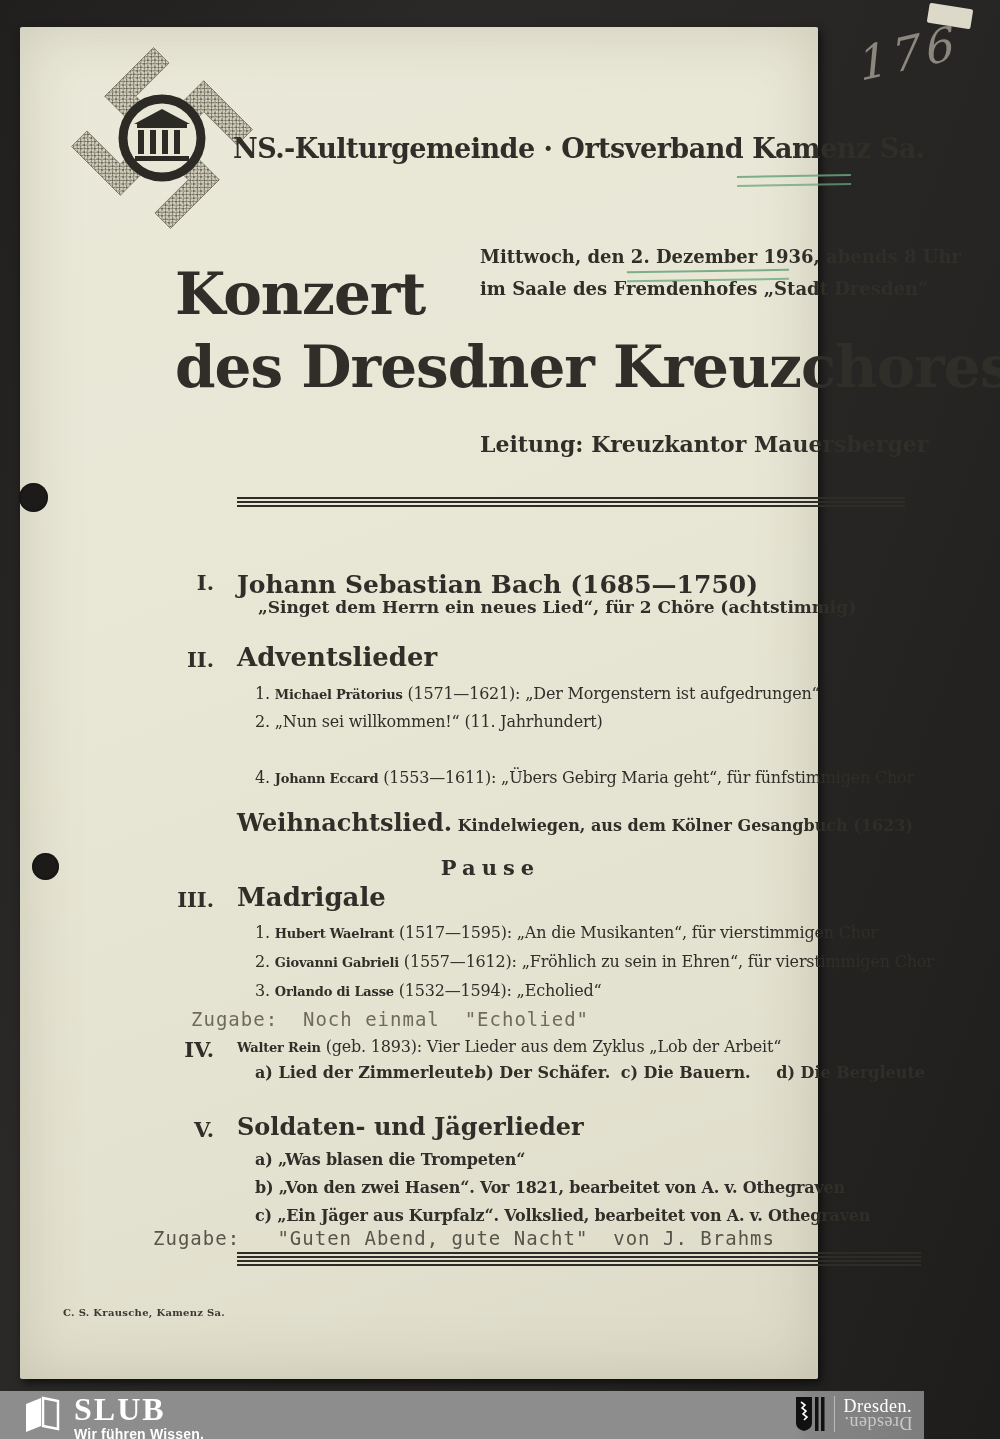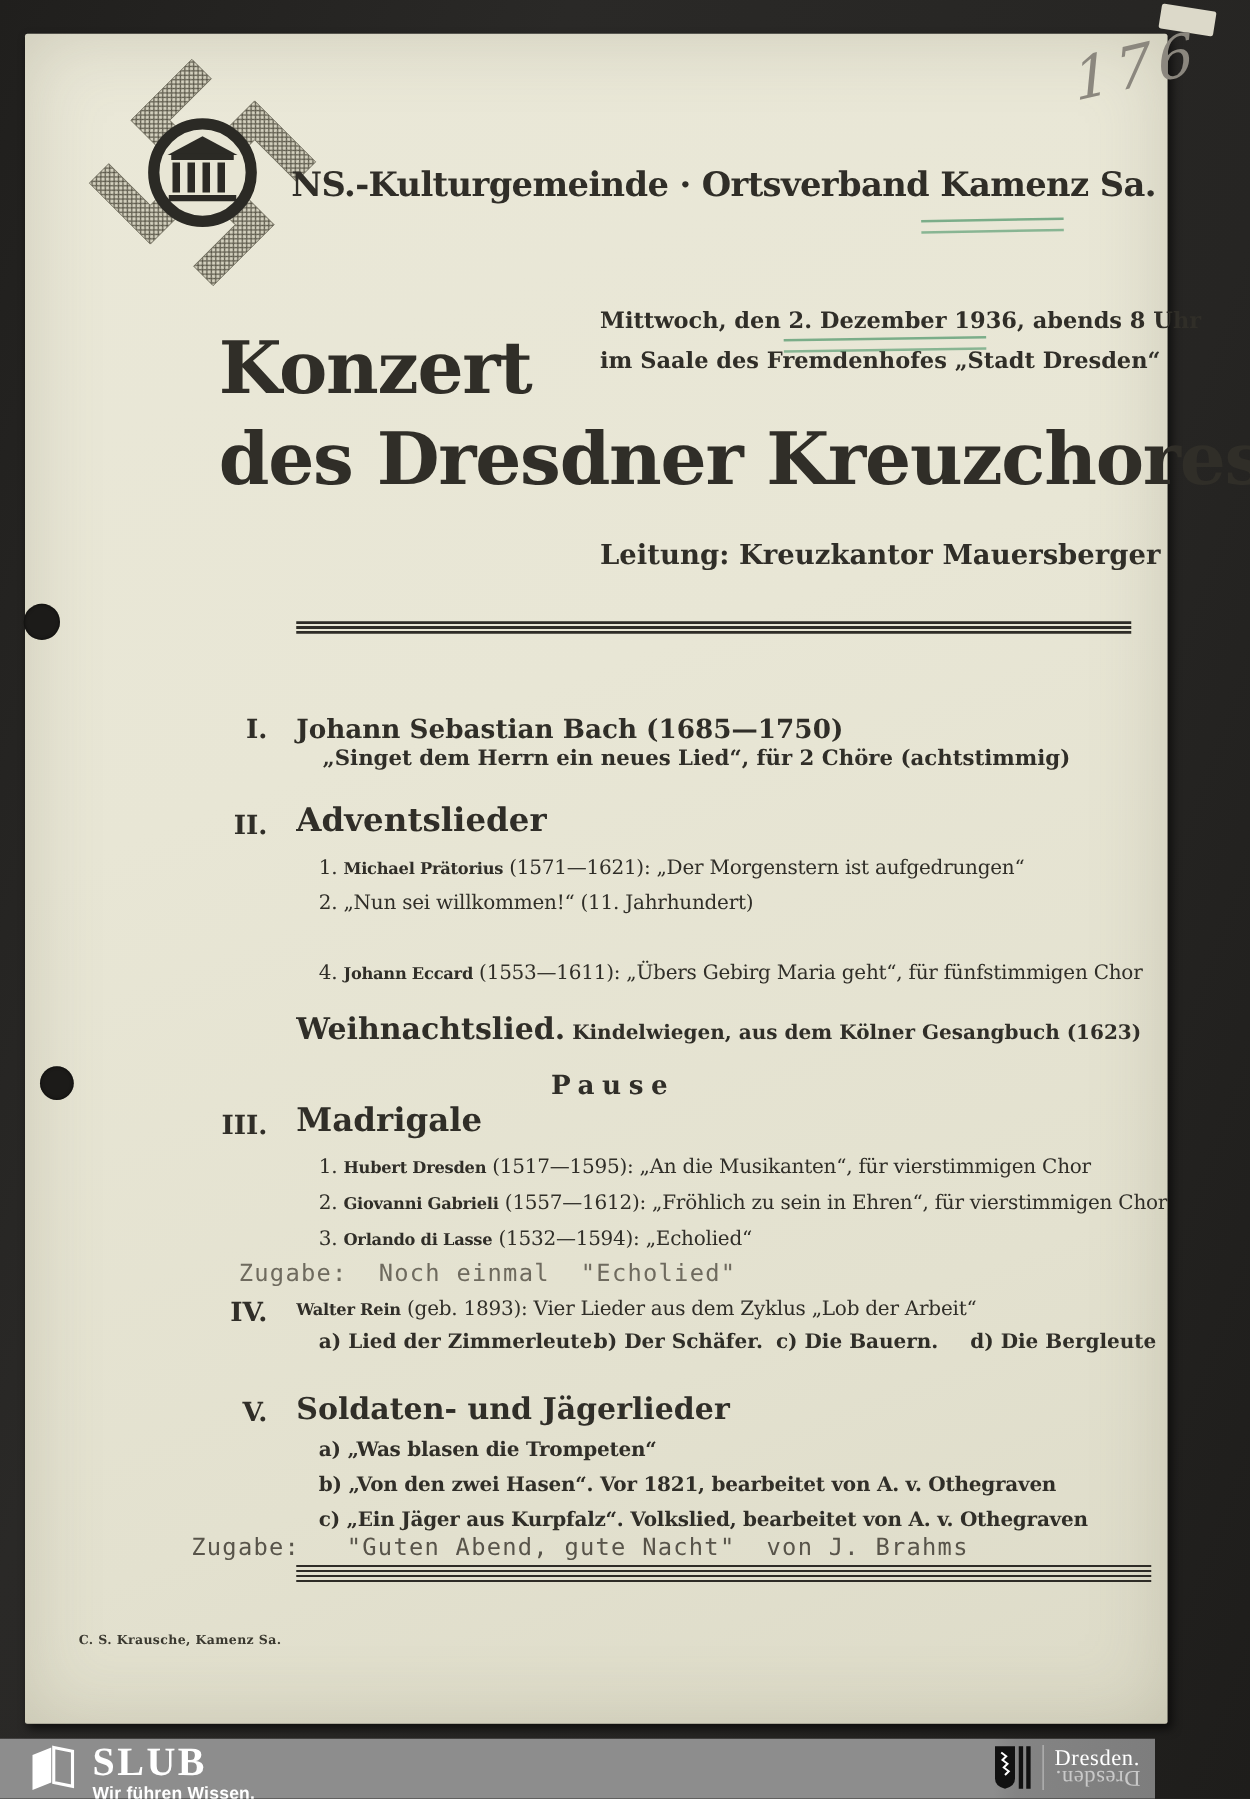--- a/index.html
+++ b/index.html
@@ -6,21 +6,21 @@
   body{
     width:1000px;height:1439px;position:relative;overflow:hidden;
     background:#262523;
     font-family:"DejaVu Serif", serif;
   }
   
   .scan-bed{position:absolute;inset:0;background:linear-gradient(110deg,#201f1d 0%,#2a2927 30%,#262523 70%,#1e1d1b 100%);}
   .corner-sliver{position:absolute;left:928px;top:6px;width:44px;height:20px;background:#dcd9c9;transform:rotate(9deg);border-radius:2px;}
   
   .paper{
-    position:absolute;left:20px;top:27px;width:914px;height:1352px;
+    position:absolute;left:20px;top:27px;width:798px;height:1352px;
     background:linear-gradient(160deg,#eae8d8 0%,#e8e6d5 40%,#e3e1cf 75%,#dddbc8 100%);
     box-shadow:inset 0 0 60px rgba(120,115,90,.25), 3px 4px 8px rgba(0,0,0,.6);
     border-radius:2px;
   }
   .hole{position:absolute;border-radius:50%;background:#1c1b19;box-shadow:0 0 3px rgba(0,0,0,.7) inset;}
   .hole-1{left:19px;top:483px;width:29px;height:29px;}
   .hole-2{left:32px;top:853px;width:27px;height:27px;}
   .pencil-number{
     position:absolute;left:858px;top:26px;
     font-family:"DejaVu Serif",serif;font-style:italic;font-size:46px;
@@ -36,21 +36,21 @@
   .gu-1{left:717px;top:148px;width:114px;transform:rotate(-1deg);}
   .gu-2{left:607px;top:243px;width:162px;transform:rotate(-0.8deg);}
   .date-block{left:460px;top:214px;width:426px;text-align:right;font-size:18px;font-weight:700;line-height:32px;white-space:nowrap;}
   .concert-title{left:155px;top:231px;font-size:58px;font-weight:700;line-height:73px;letter-spacing:-1px;white-space:nowrap;}
   .conductor-line{left:460px;top:404px;width:426px;text-align:right;font-size:22px;font-weight:700;white-space:nowrap;}
   .rule{background:repeating-linear-gradient(to bottom,#2e2c27 0px,#2e2c27 2px,transparent 2px,transparent 4px);}
   .rule-top{left:217px;top:470px;width:668px;height:10px;}
   .rule-bottom{left:217px;top:1225px;width:684px;height:14px;}
   .numeral{width:46px;text-align:right;font-weight:700;font-size:21px;white-space:nowrap;}
   .sec-heading{left:217px;font-weight:700;white-space:nowrap;}
-  .h-md{font-size:21px;}
+  .h-md{font-size:25px;}
   .h-lg{font-size:26px;}
   .h-sm{font-size:24px;}
   .item-line{left:235px;font-size:16px;white-space:nowrap;letter-spacing:-0.2px;}
   .item-line .b{font-weight:700;font-size:13px;}
   .sub-line{left:238px;font-size:17px;font-weight:600;white-space:nowrap;}
   .weih-line{left:217px;white-space:nowrap;}
   .weih-line .label{font-weight:700;font-size:24px;}
   .weih-line .rest{font-weight:600;font-size:16px;}
   .pause-line{left:0;top:828px;width:941px;text-align:center;font-size:21px;font-weight:700;letter-spacing:6px;}
   .typewriter{font-family:"DejaVu Sans Mono",monospace;white-space:pre;}
@@ -150,21 +150,21 @@
   <div class="abs ink weih-line" style="top:781px;">
     <span class="label">Weihnachtslied.</span><span class="rest"> Kindelwiegen, aus dem Kölner Gesangbuch (1623)</span>
   </div>
 
   <div class="abs ink pause-line">Pause</div>
 
   <div class="abs ink numeral" style="left:148px;top:860px;">III.</div>
   <div class="abs ink sec-heading h-lg" style="top:855px;">Madrigale</div>
   <div class="abs ink item-line" style="top:896px;">
     <span>1.</span>
-    <span class="b">Hubert Dresden</span><span> (1517—1595):  „An die Musikanten“, für vierstimmigen Chor</span>
+    <span class="b">Hubert Waelrant</span><span> (1517—1595):  „An die Musikanten“, für vierstimmigen Chor</span>
   </div>
   <div class="abs ink item-line" style="top:925px;">
     <span>2.</span>
     <span class="b">Giovanni Gabrieli</span><span> (1557—1612): „Fröhlich zu sein in Ehren“, für vierstimmigen Chor</span>
   </div>
   <div class="abs ink item-line" style="top:954px;">
     <span>3.</span>
     <span class="b">Orlando di Lasse</span><span> (1532—1594): „Echolied“</span>
   </div>
 

